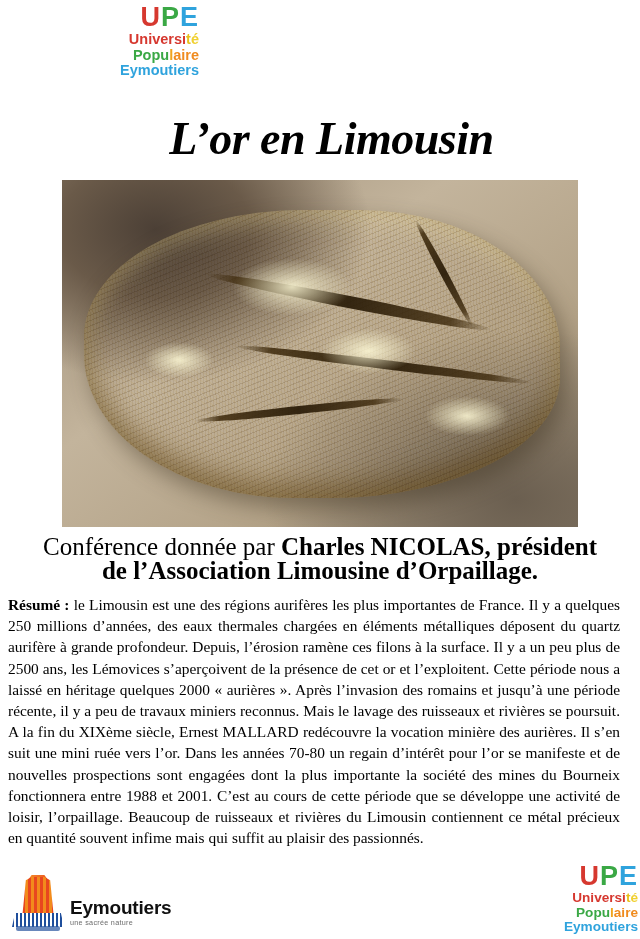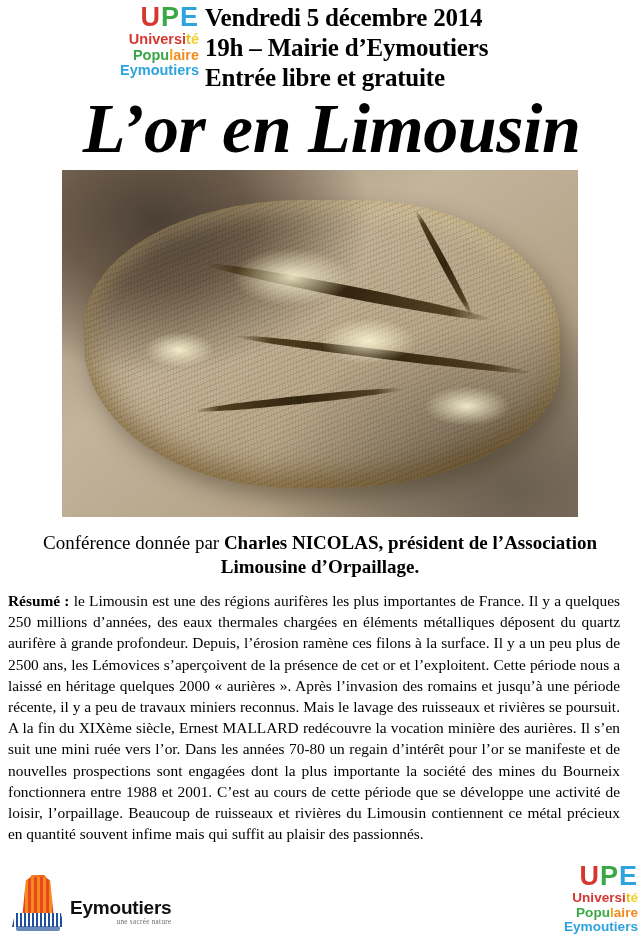--- a/index.html
+++ b/index.html
@@ -56,23 +56,24 @@
     line-height: 30px;
     letter-spacing: -0.2px;
     white-space: nowrap;
   }
 
   
   .poster-title {
     text-align: center;
     font-weight: bold;
     font-style: italic;
-    font-size: 70px;
+    font-size: 46px;
     line-height: 66px;
     letter-spacing: -0.5px;
+    margin-top: 10px;
     margin-bottom: 8px;
     padding-left: 23px;
   }
 
   
   .photo-wrap {
     width: 516px;
     height: 347px;
     margin: 0 auto;
     position: relative;
@@ -131,23 +132,23 @@
     background: radial-gradient(ellipse at center, rgba(255,250,215,0.85) 0%, rgba(255,240,170,0) 70%);
   }
   .hi-1 { left: 148px; top: 48px; width: 120px; height: 58px; }
   .hi-2 { left: 236px; top: 118px; width: 96px; height: 46px; }
   .hi-3 { left: 340px; top: 186px; width: 86px; height: 40px; }
   .hi-4 { left: 60px;  top: 132px; width: 70px; height: 36px; }
 
   
   .speaker {
     text-align: center;
-    font-size: 19px;
+    font-size: 25px;
     line-height: 24px;
-    margin-top: 14px;
+    margin-top: 8px;
     padding: 0 40px;
   }
   .speaker b { font-weight: bold; }
 
   
   .resume {
     margin: 11px 20px 0 8px;
     font-size: 15.4px;
     line-height: 21.2px;
     text-align: justify;
@@ -220,25 +221,25 @@
   .eym-text { padding-bottom: 6px; }
   .eym-name {
     font-family: "Liberation Sans", "DejaVu Sans", sans-serif;
     font-weight: bold;
     font-size: 19px;
     line-height: 20px;
     color: #101010;
     letter-spacing: -0.2px;
   }
   .eym-tag {
-    font-family: Liberation Serif, serif;
+    font-family: Liberation Sans, sans-serif;
     font-size: 7.2px;
     line-height: 9px;
     color: #6b6b6b;
-    text-align: right;
+    text-align: left;
     letter-spacing: 0.3px;
   }
   .upe-logo-bottom {
     position: absolute;
     right: 2px;
     bottom: 4px;
     width: 104px;
     font-family: "Liberation Sans", "DejaVu Sans", sans-serif;
     line-height: 1;
     text-align: right;
@@ -251,25 +252,20 @@
 
 <div class="header">
 
   <div class="upe-logo-top">
     <div class="upe-main"><span style="color: rgb(214, 56, 47);">U</span><span style="color: rgb(58, 168, 69);">P</span><span style="color: rgb(47, 163, 221);">E</span></div>
     <div class="upe-sub"><span style="color: rgb(214, 56, 47);">Universi</span><span style="color: rgb(232, 193, 28);">t</span><span style="color: rgb(240, 208, 48);">é</span></div>
     <div class="upe-sub"><span style="color: rgb(58, 168, 69);">Popu</span><span style="color: rgb(240, 164, 30);">l</span><span style="color: rgb(240, 139, 30);">aire</span></div>
     <div class="upe-sub"><span style="color: rgb(47, 163, 221);">Eymoutiers</span></div>
   </div>
 
-  <div class="header-lines">
-    <div class="header-line">Vendredi 5 décembre 2014</div>
-    <div class="header-line">19h – Mairie d’Eymoutiers</div>
-    <div class="header-line">Entrée libre et gratuite</div>
-  </div>
 
 </div>
 
 <div class="poster-title">L’or en Limousin</div>
 
 <div class="photo-wrap">
   <div class="photo-bg"></div>
   <div class="nugget">
     <div class="nug-grain"></div>
     <div class="nug-crack crack-1"></div>

